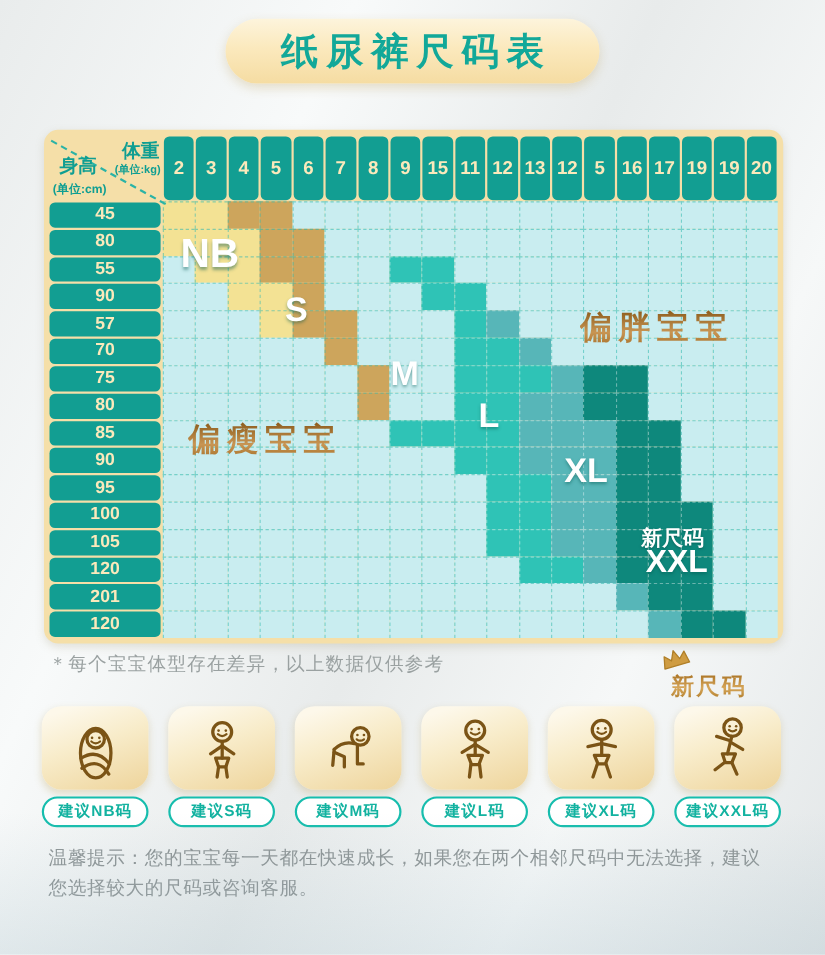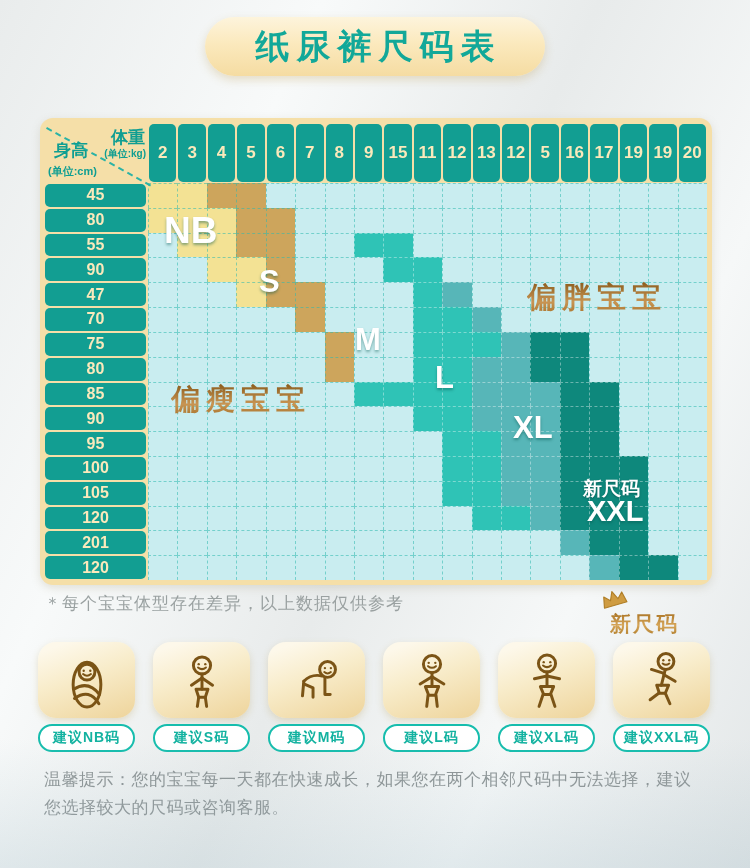--- a/index.html
+++ b/index.html
@@ -206,21 +206,21 @@
       <div class="cell d-dark" style="background: rgb(47, 195, 182);"></div>
       <div class="cell d-light" style="background: rgb(201, 237, 240);"></div>
       <div class="cell d-light" style="background: rgb(201, 237, 240);"></div>
       <div class="cell d-light" style="background: rgb(201, 237, 240);"></div>
       <div class="cell d-light" style="background: rgb(201, 237, 240);"></div>
       <div class="cell d-light" style="background: rgb(201, 237, 240);"></div>
       <div class="cell d-light" style="background: rgb(201, 237, 240);"></div>
       <div class="cell d-light" style="background: rgb(201, 237, 240);"></div>
       <div class="cell d-light" style="background: rgb(201, 237, 240);"></div>
       <div class="cell d-light" style="background: rgb(201, 237, 240);"></div>
-      <div class="ycell">47</div>
+      <div class="ycell">57</div>
       <div class="cell d-light" style="background: rgb(201, 237, 240);"></div>
       <div class="cell d-light" style="background: rgb(201, 237, 240);"></div>
       <div class="cell d-light" style="background: rgb(201, 237, 240);"></div>
       <div class="cell d-light" style="background: rgb(243, 226, 148);"></div>
       <div class="cell d-light" style="background: rgb(205, 165, 92);"></div>
       <div class="cell d-light" style="background: rgb(205, 165, 92);"></div>
       <div class="cell d-light" style="background: rgb(201, 237, 240);"></div>
       <div class="cell d-light" style="background: rgb(201, 237, 240);"></div>
       <div class="cell d-light" style="background: rgb(201, 237, 240);"></div>
       <div class="cell d-dark" style="background: rgb(47, 195, 182);"></div>

